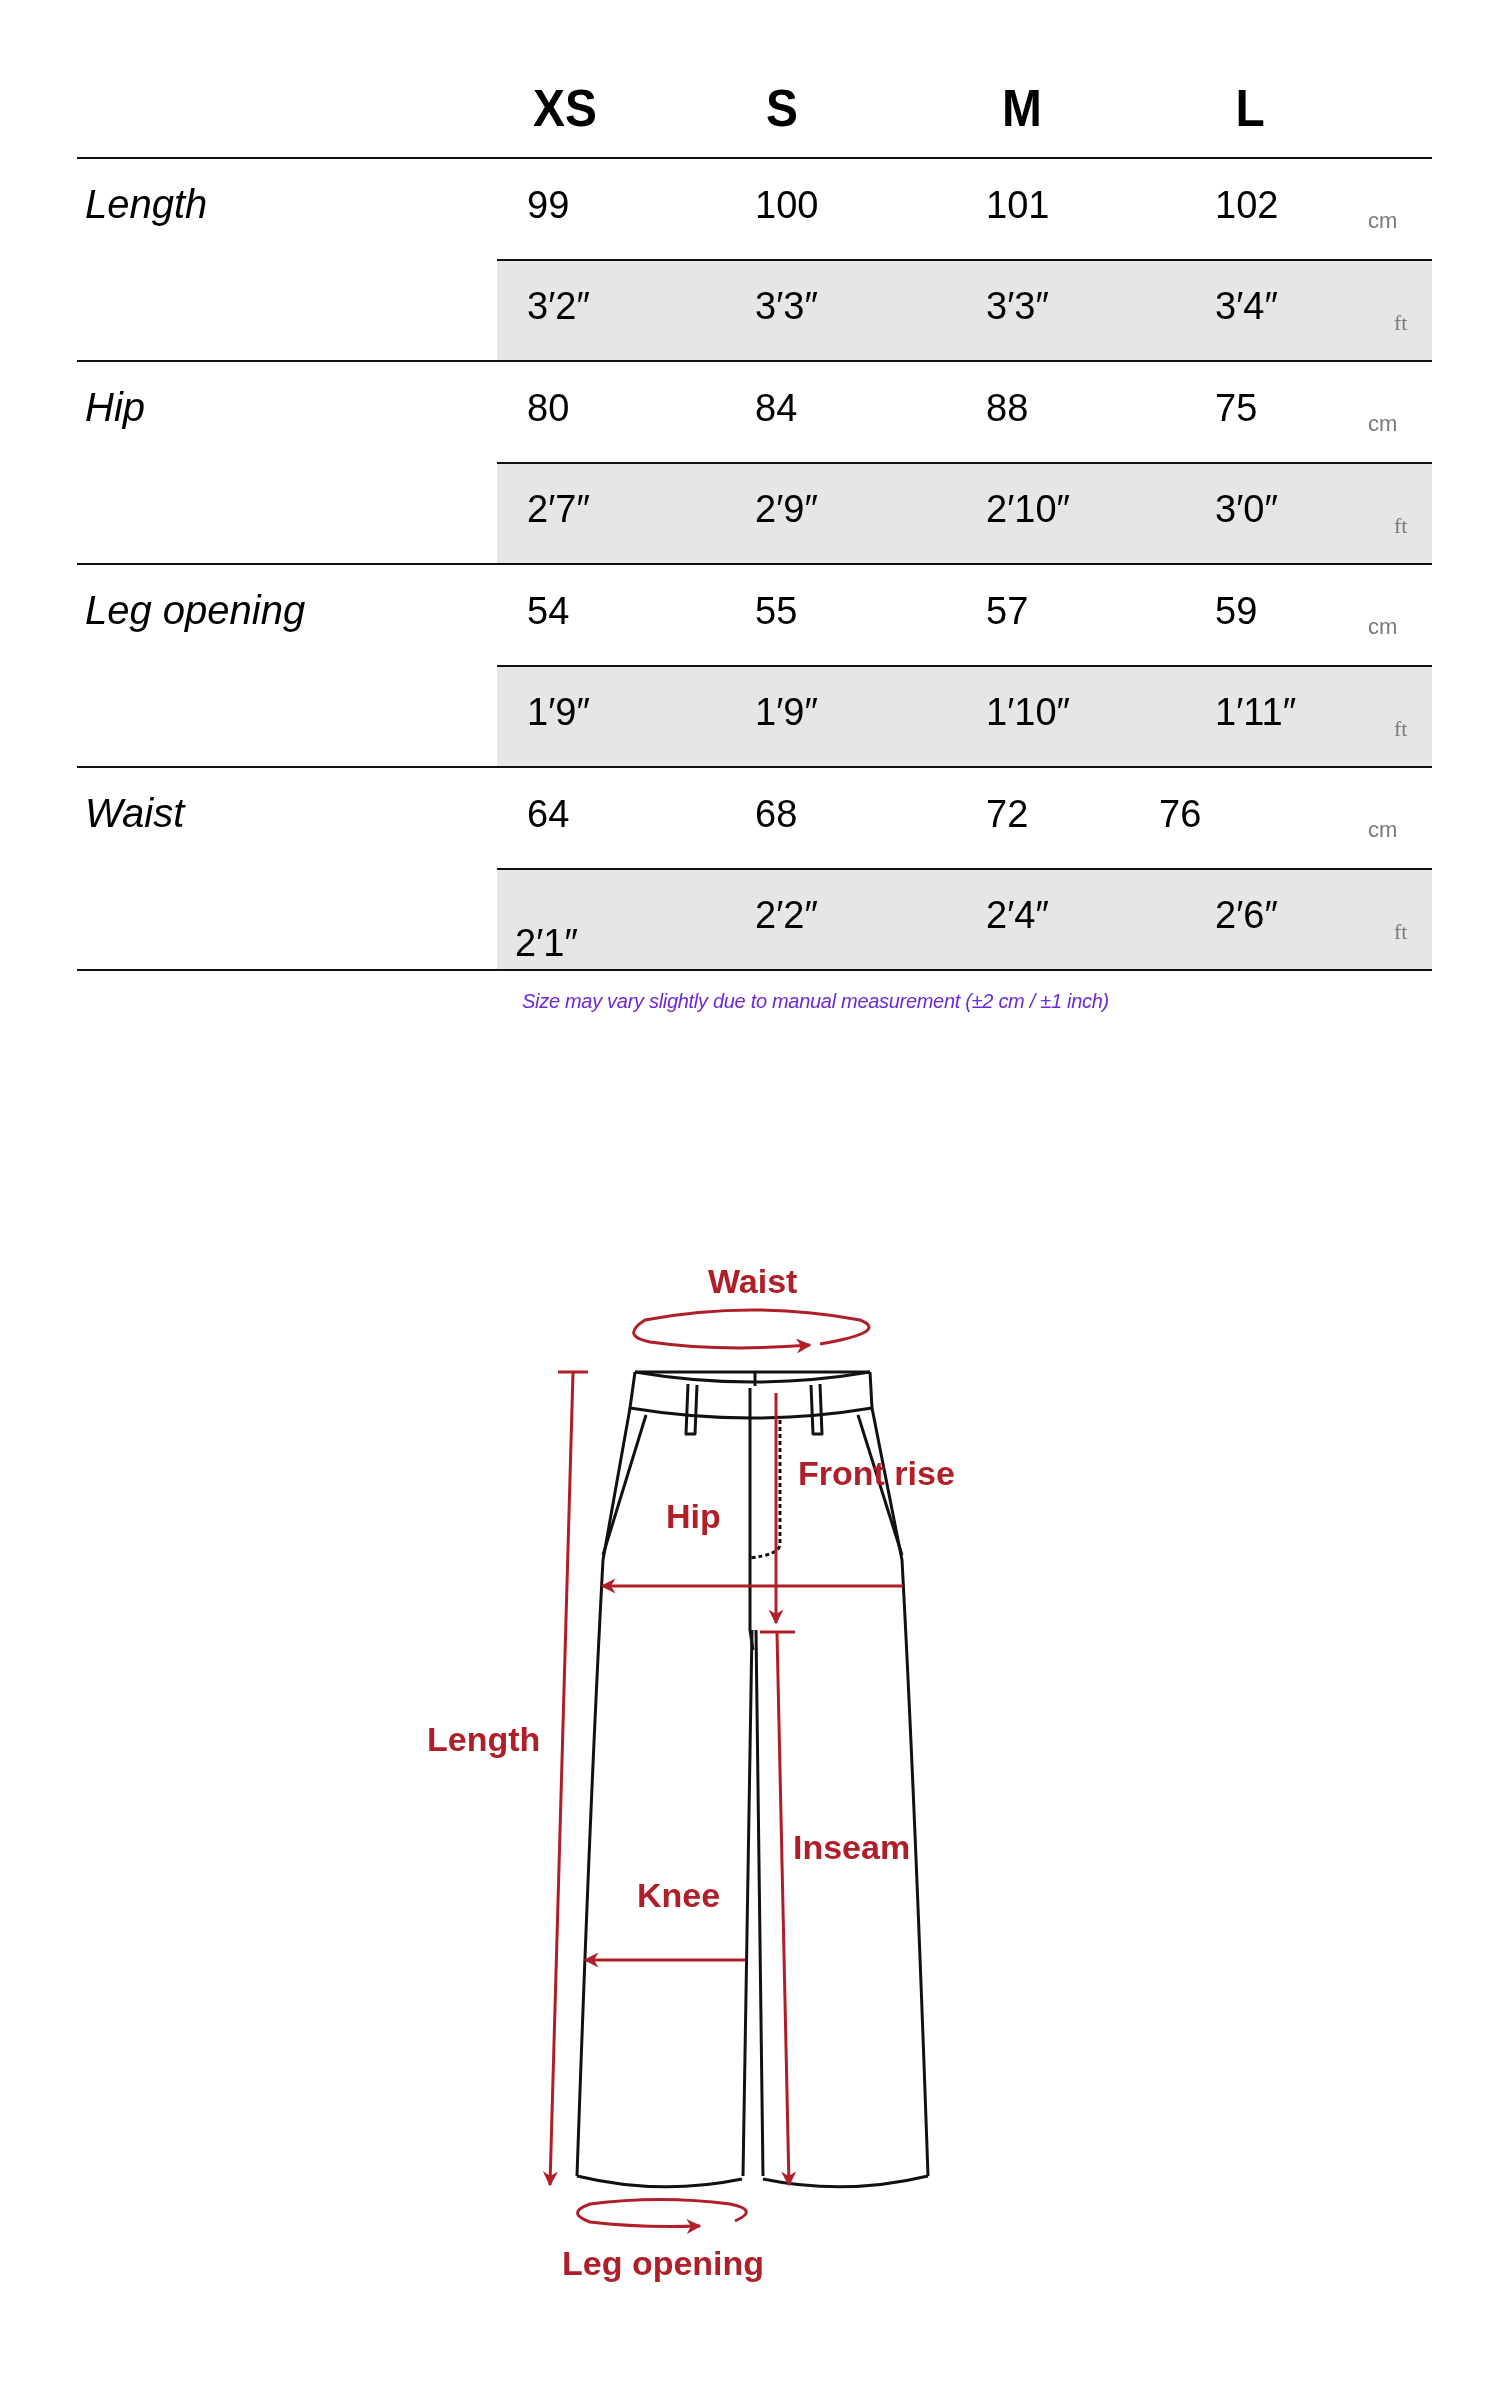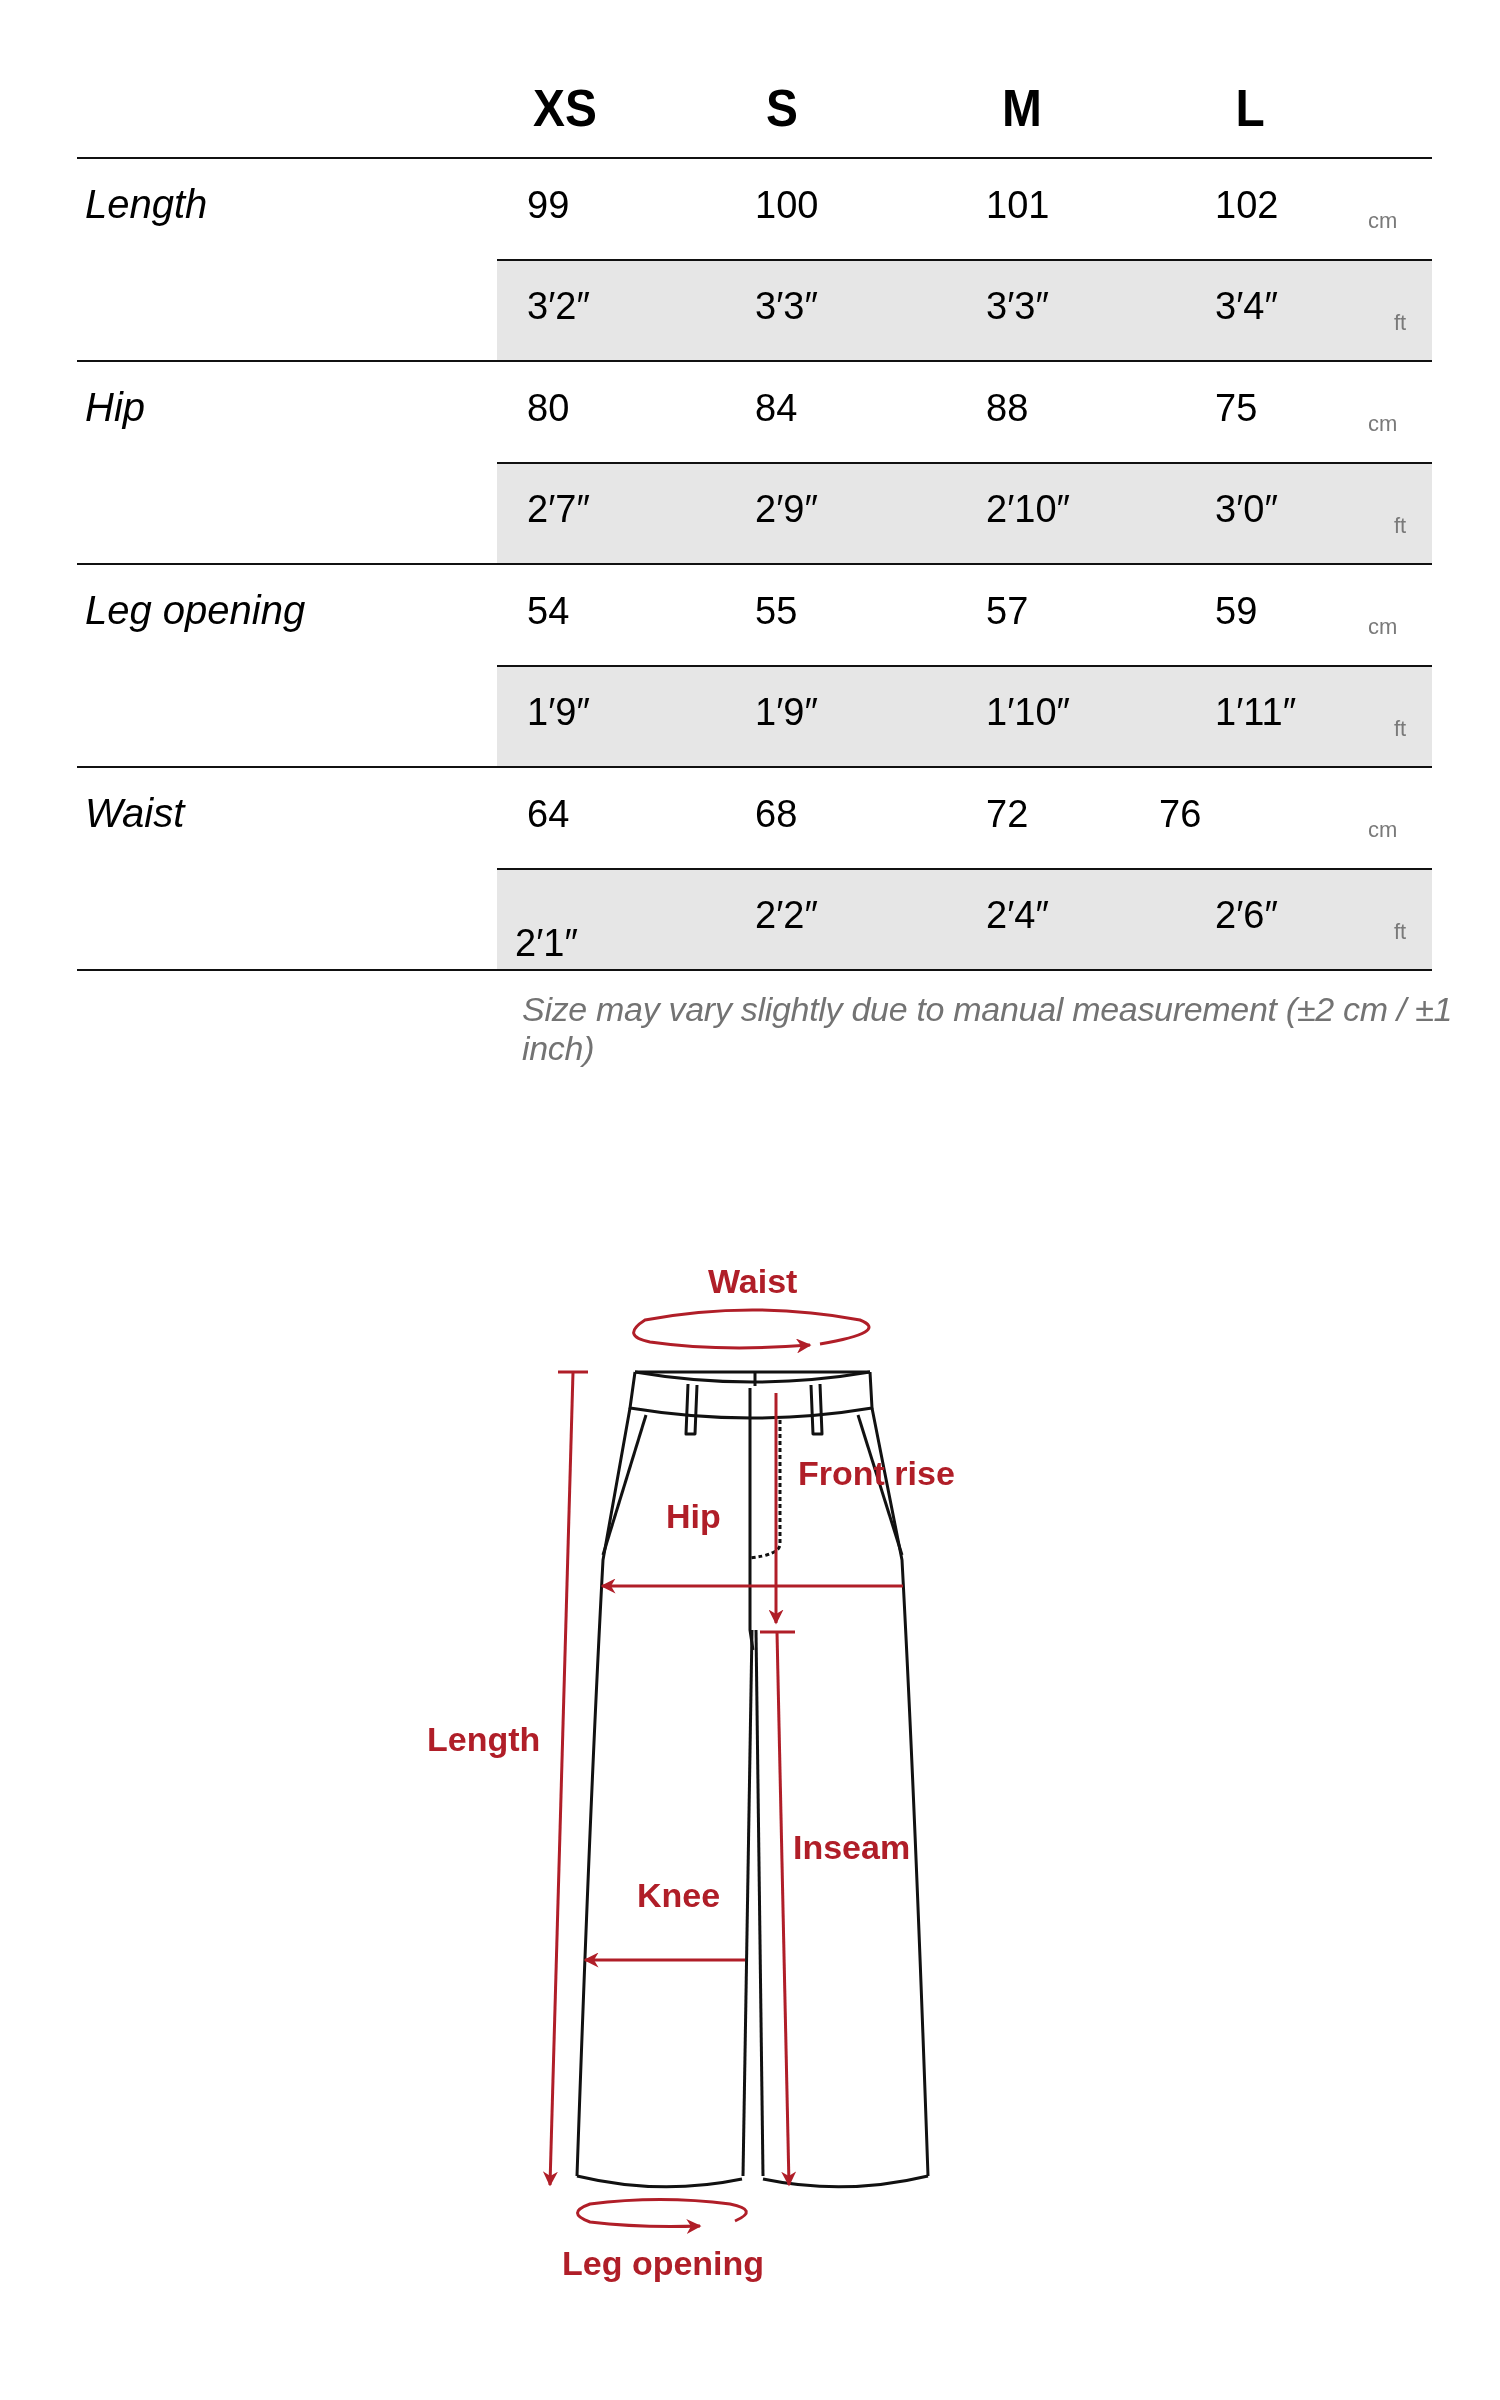--- a/index.html
+++ b/index.html
@@ -4,22 +4,22 @@
 <style>
   html, body { margin:0; padding:0; background:#ffffff; }
   body { width:1500px; height:2400px; position:relative; overflow:hidden;
          font-family:"Liberation Sans", "DejaVu Sans", sans-serif; color:#000; }
   .hdr { position:absolute; top:78px; font-weight:bold; font-size:52px; width:120px; text-align:center; transform:scaleX(0.92); }
   .hline { position:absolute; height:2px; background:#111; }
   .shade { position:absolute; left:497px; width:935px; height:99px; background:#e6e6e6; }
   .label { position:absolute; left:85px; font-style:italic; font-size:40px; }
   .val { position:absolute; font-size:38px; }
   .unit { position:absolute; left:1368px; font-size:22px; color:#7a7a7a; }
-  .unit.ft { left:1394px; }
-  .note { position:absolute; left:522px; top:990px; font-style:italic; font-size:34px; color:#737373; letter-spacing:-0.3px; }
+  .unit.ft { left:1394px;font-family:Liberation Serif, serif; }
+  .note { position:absolute; left:522px; top:990px; font-style:italic; font-size:20px; color:#6d28d9; letter-spacing:-0.3px; }
   .dlabel { position:absolute; font-weight:bold; font-size:34px; color:#b01e28; white-space:nowrap; }
   svg { position:absolute; left:0; top:0; }
 </style>
 </head>
 <body>
 
 <div>
 
   <div class="hdr" style="left:505px;">XS</div>
   <div class="hdr" style="left:722px;">S</div>

